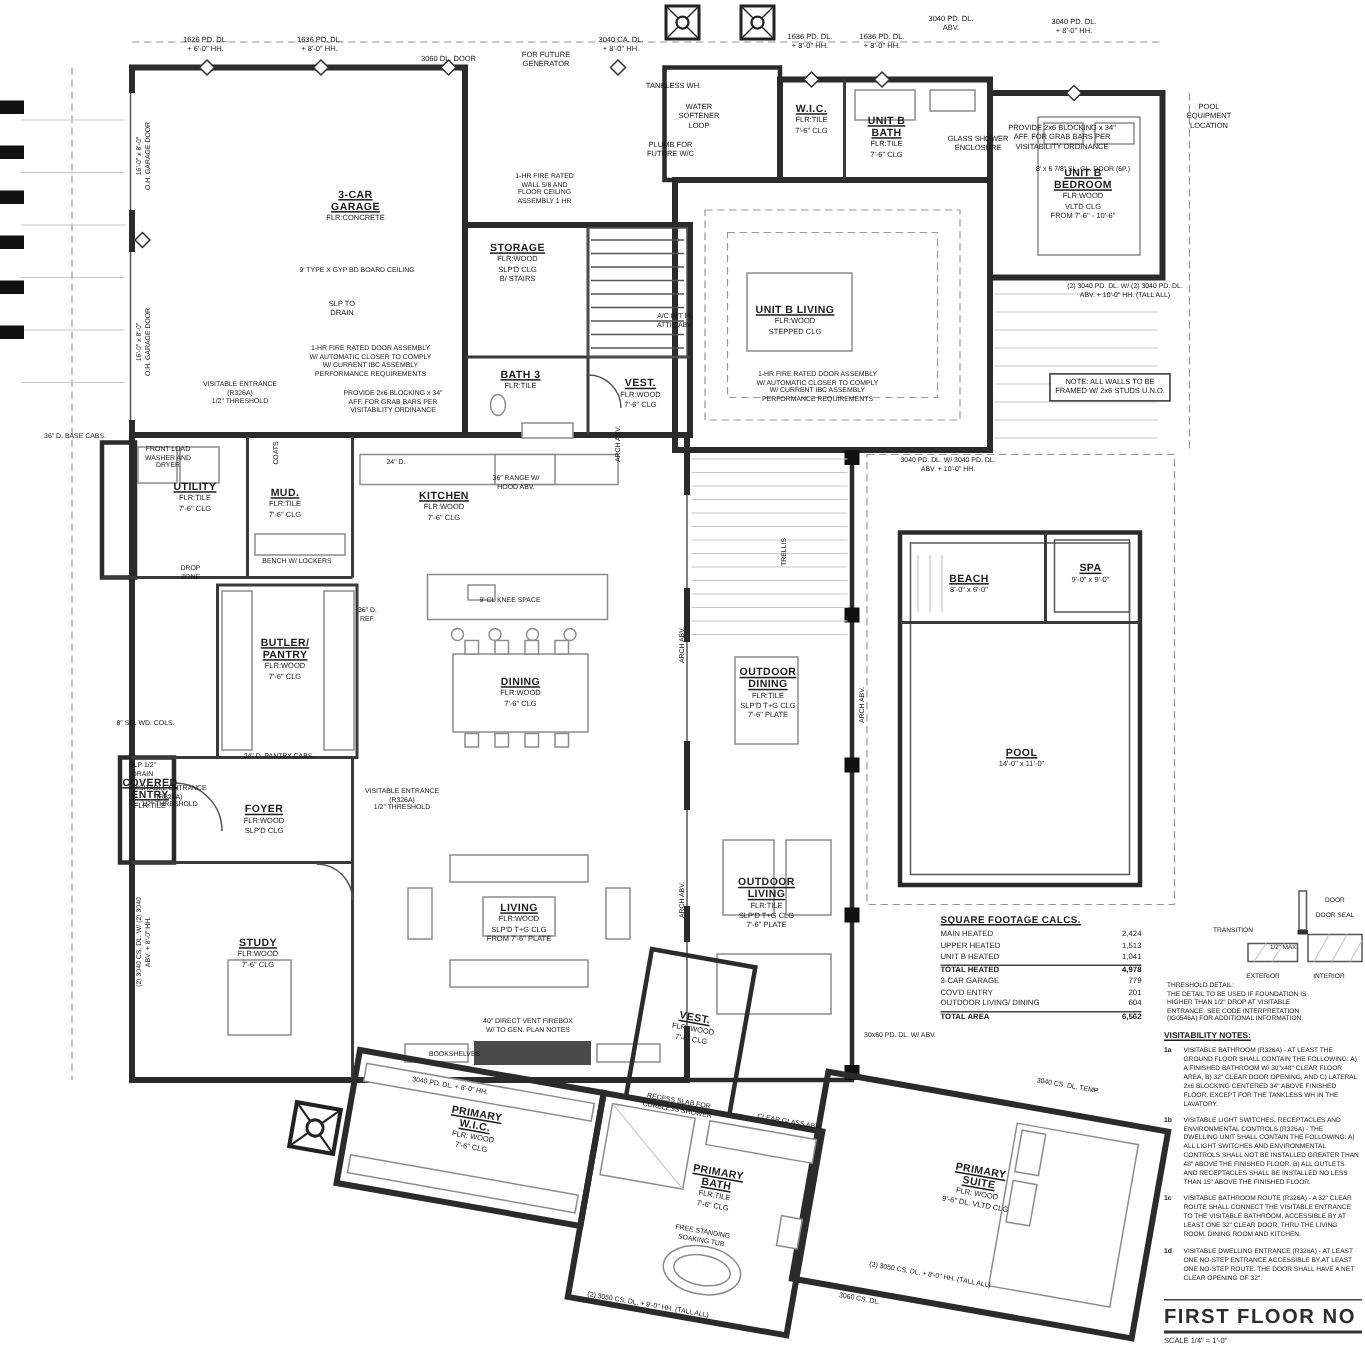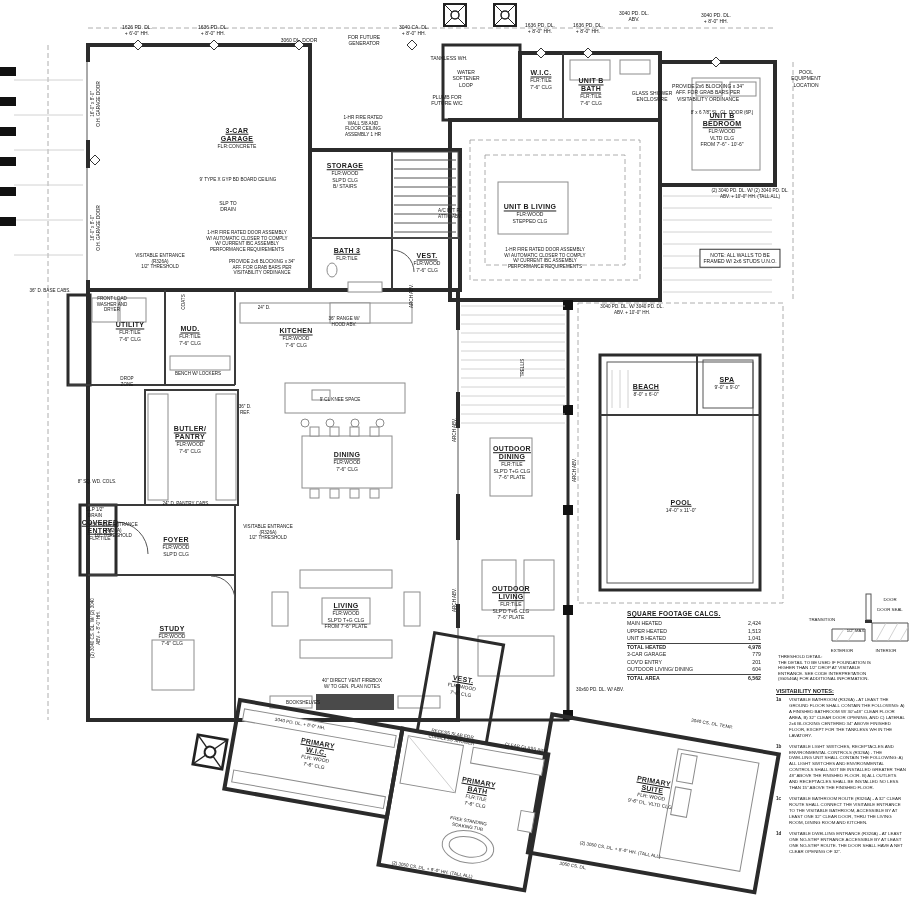--- a/index.html
+++ b/index.html
@@ -499,14 +499,18 @@
           <div class="note-num">1c</div>
           <div class="note-text">VISITABLE BATHROOM ROUTE (R326A) - A 32" CLEAR ROUTE SHALL CONNECT THE VISITABLE ENTRANCE TO THE VISITABLE BATHROOM, ACCESSIBLE BY AT LEAST ONE 32" CLEAR DOOR, THRU THE LIVING ROOM, DINING ROOM AND KITCHEN.</div>
         </div>
         <div class="note">
           <div class="note-num">1d</div>
           <div class="note-text">VISITABLE DWELLING ENTRANCE (R326A) - AT LEAST ONE NO-STEP ENTRANCE ACCESSIBLE BY AT LEAST ONE NO-STEP ROUTE. THE DOOR SHALL HAVE A NET CLEAR OPENING OF 32".</div>
         </div>
       </div>
   </div>
 
+  <div class="titleblock">
+    <div class="tb-title">FIRST FLOOR NO</div>
+    <div class="tb-scale">SCALE 1/4" = 1'-0"</div>
+  </div>
 
 </div>
 
 </body></html>

